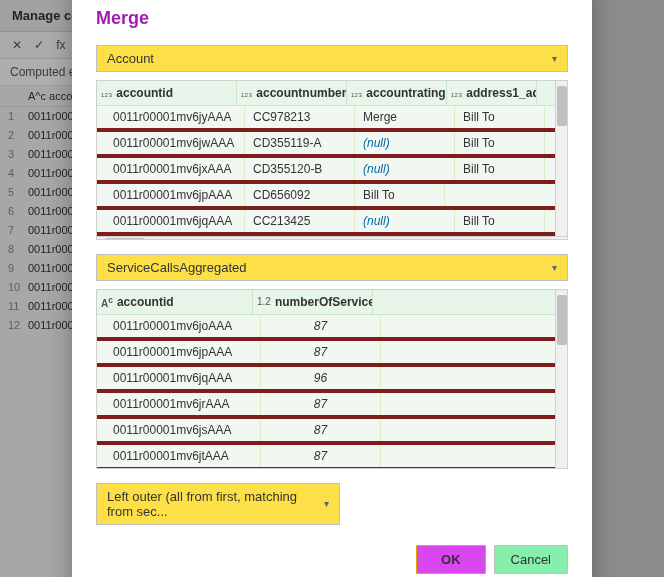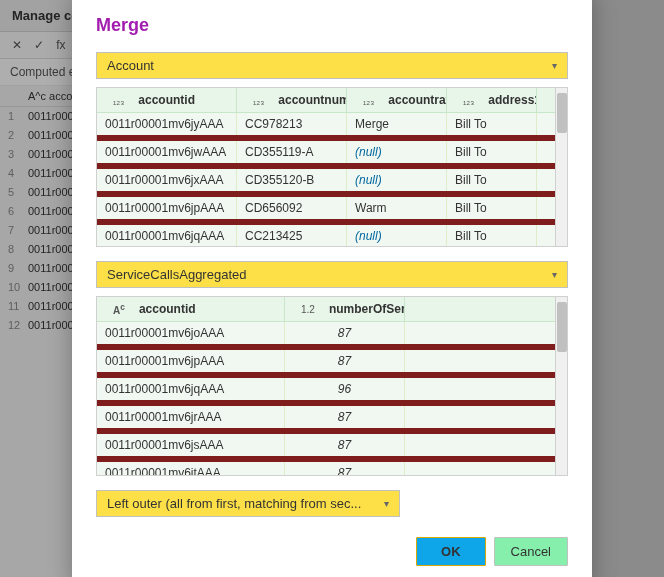--- a/index.html
+++ b/index.html
@@ -138,40 +138,41 @@
       overflow: hidden;
       margin-bottom: 14px;
       position: relative;
     }
     .table-header {
       display: flex;
       background: #e8f5e9;
       border-bottom: 1px solid #c8e6c9;
     }
     .th {
-      padding: 5px 16px;
+      padding: 5px 4px;
       font-size: 12px;
       color: #333;
       font-weight: 600;
       border-right: 1px solid #c8e6c9;
       display: flex;
       align-items: center;
-      gap: 14px;
+      gap: 4px;
       white-space: nowrap;
       overflow: hidden;
     }
     .th-icon {
       font-size: 10px;
       color: #555;
       font-weight: normal;
     }
     .table-row {
       display: flex;
-      border-bottom: 6px solid #7f1d1d;
+      border-bottom: 4px solid #7f1d1d;
       background: #f1f8f1;
+      padding-left: 8px;
     }
     .table-row:last-child {
       border-bottom: none;
     }
     .td {
       padding: 4px 8px;
       font-size: 12px;
       color: #333;
       border-right: 1px solid #dcedc8;
       white-space: nowrap;
@@ -232,21 +233,21 @@
     }
 
     
     .modal-footer {
       display: flex;
       justify-content: flex-end;
       gap: 8px;
       margin-top: 4px;
     }
     .btn-ok {
-      background: #0ea5e9;
+      background: #d946ef;
       border: 1px solid #d8aa00;
       color: #333;
       font-size: 13px;
       font-weight: 600;
       padding: 6px 24px;
       cursor: pointer;
       border-radius: 1px;
     }
     .btn-cancel {
       background: #86efac;
@@ -258,21 +259,21 @@
       border-radius: 1px;
     }
 
     
     .col-accountid { width: 140px; }
     .col-accountnumber { width: 110px; }
     .col-ratingcode { width: 100px; }
     .col-address { width: 90px; }
 
     
-    .col2-accountid { width: 188px; }
+    .col2-accountid { width: 156px; }
     .col2-servicecalls { width: 120px; }
   </style>
 </head>
 <body>
 
 <div class="bg-panel">
   <div class="bg-panel-header">Manage columns</div>
   <div class="bg-panel-toolbar">
     <span class="bg-btn">✕</span>
     <span class="bg-btn">✓</span>
@@ -380,21 +381,20 @@
         </div>
         <div class="table-row">
           <div class="td col-accountid">0011r00001mv6jxAAA</div>
           <div class="td col-accountnumber">CD355120-B</div>
           <div class="td col-ratingcode null-val">(null)</div>
           <div class="td col-address">Bill To</div>
         </div>
         <div class="table-row">
           <div class="td col-accountid">0011r00001mv6jpAAA</div>
           <div class="td col-accountnumber">CD656092</div>
-          <div class="td col-ratingcode">Warm</div>
           <div class="td col-address">Bill To</div>
         </div>
         <div class="table-row">
           <div class="td col-accountid">0011r00001mv6jqAAA</div>
           <div class="td col-accountnumber">CC213425</div>
           <div class="td col-ratingcode null-val">(null)</div>
           <div class="td col-address">Bill To</div>
         </div>
 
         <div class="scroll-bar">
@@ -449,21 +449,21 @@
           <div class="td col2-servicecalls right-align"><em>87</em></div>
         </div>
 
         <div class="scroll-bar">
           <div class="scroll-thumb" style="top: 4px; height: 50px;"></div>
         </div>
       </div>
     </div>
 
     <div class="join-kind-section">
-      <div class="dropdown" style="width: 304px;">
+      <div class="dropdown" style="width: 244px; justify-content: flex-end;">
         <span class="dropdown-text">Left outer (all from first, matching from sec...</span>
         <span class="dropdown-arrow">▾</span>
       </div>
     </div>
 
     <div class="modal-footer">
       <button class="btn-ok">OK</button>
       <button class="btn-cancel">Cancel</button>
     </div>
 

